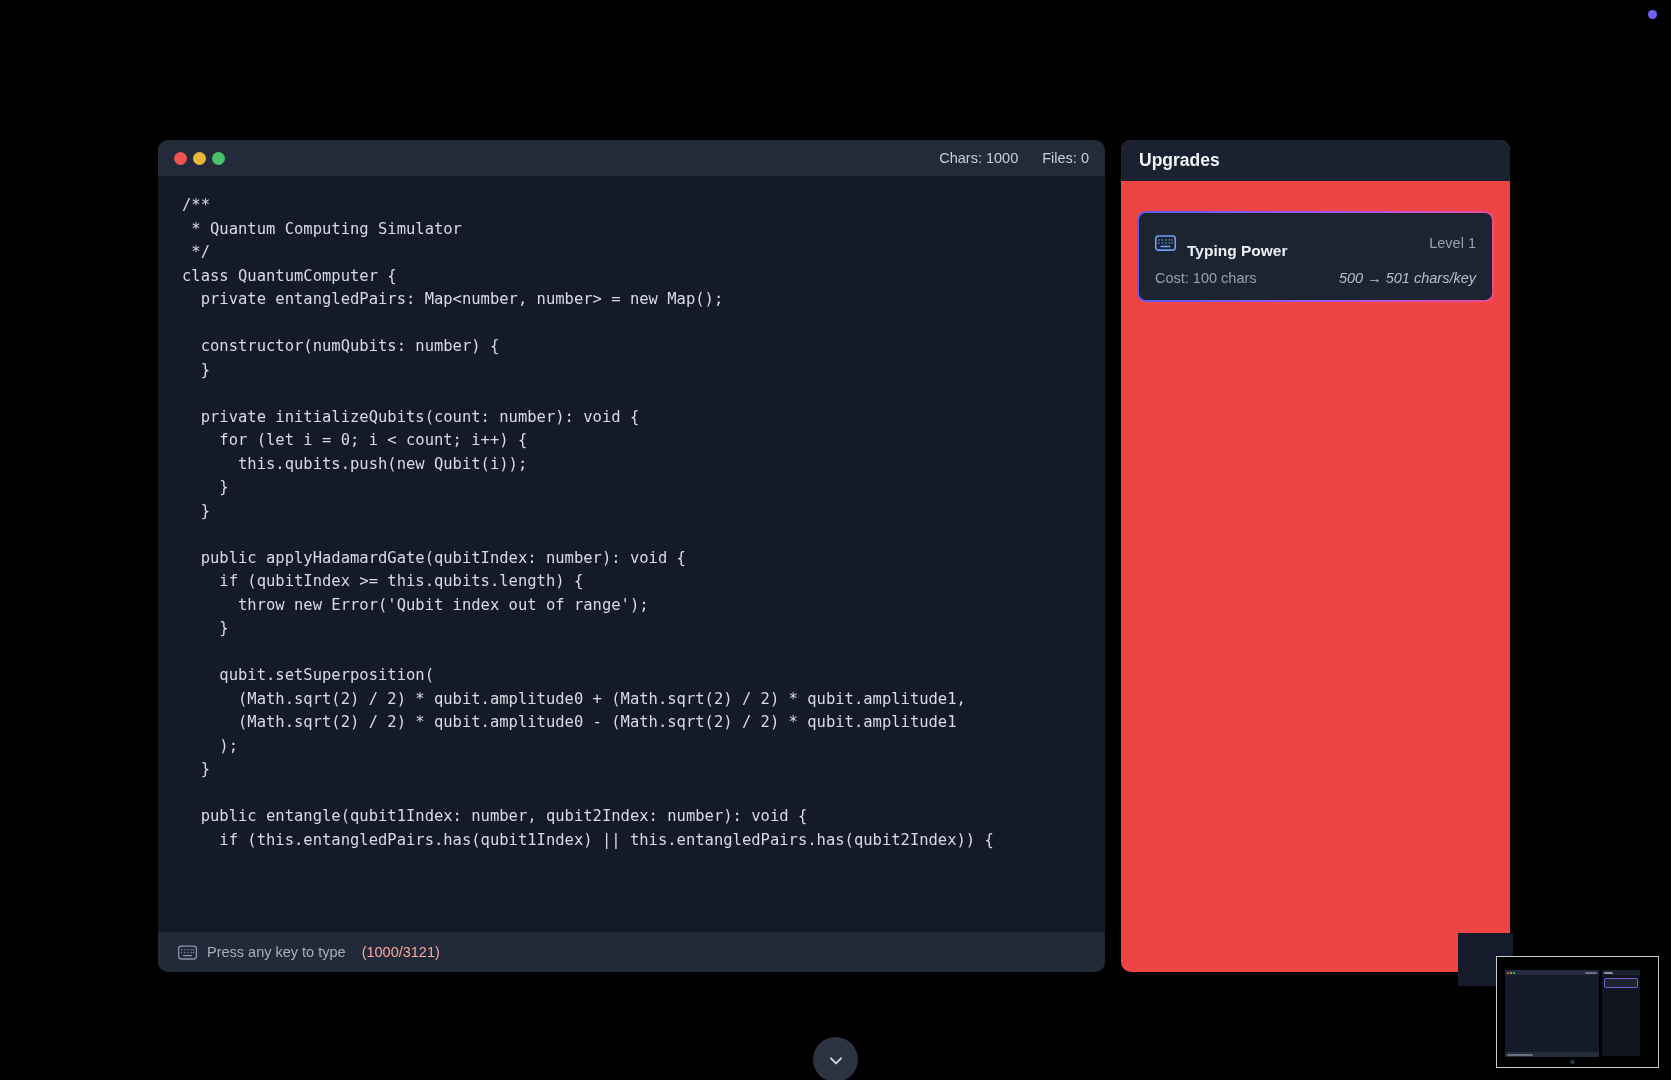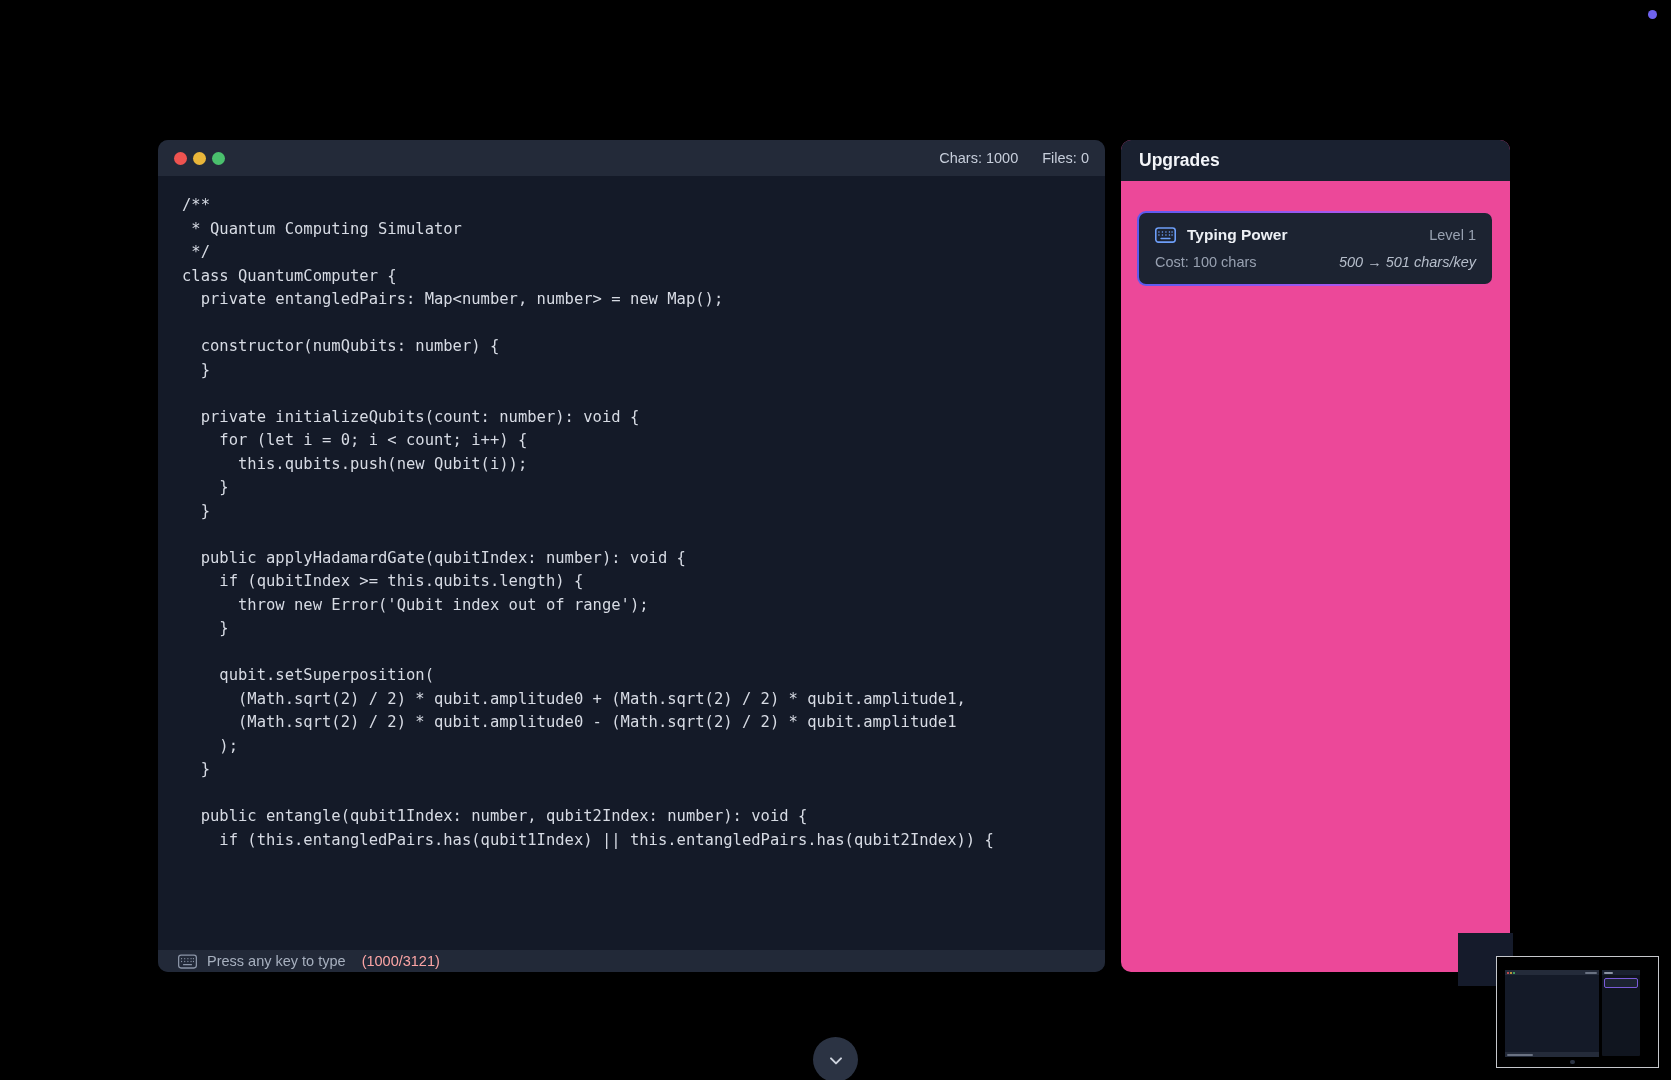--- a/index.html
+++ b/index.html
@@ -34,49 +34,49 @@
 
   .code-area {
     position: absolute; top: 36px; left: 0; right: 0; bottom: 0;
     padding: 18px 24px 0 24px; overflow: hidden;
     font-family: "DejaVu Sans Mono", monospace;
     font-size: 15.5px; line-height: 23.5px; color: #d7dbe4;
   }
   .code-line { white-space: pre; }
 
   .statusbar {
-    position: absolute; bottom: 0; left: 0; right: 0; height: 22px;
+    position: absolute; bottom: 0; left: 0; right: 0; height: 40px;
     background: #222938; display: flex; align-items: center;
     padding: 0 20px; color: #a7b0bf; font-size: 14.5px; z-index: 2;
   }
   .statusbar .kb-icon { width: 19px; height: 15px; color: #8a94a6; margin-right: 10px; flex: none; }
   .statusbar .progress { margin-left: 16px; color: #fca5a5; }
 
   
   .upgrades-panel {
     position: absolute; left: 1121px; top: 140px; width: 389px; height: 832px;
-    background: #ec4899; border-radius: 10px; overflow: hidden;
+    background: #ef4444; border-radius: 10px; overflow: hidden;
   }
   .panel-header {
     height: 41px; background: #1a2130; display: flex; align-items: center; padding: 0 18px;
   }
   .panel-header h2 { font-size: 17.5px; font-weight: 700; color: #f3f5f9; }
 
   .upgrade-card-border {
     margin: 30px 16px 0 16px; padding: 2px; border-radius: 9px;
     background: linear-gradient(90deg, #5b5bf0 0%, #a557f0 55%, #ec4899 100%);
     cursor: pointer;
   }
   .upgrade-card {
     border-radius: 7px; background: #1c2331; padding: 13px 16px 14px 16px;
     display: flex; flex-direction: column; gap: 10px;
   }
   .card-row { display: flex; align-items: center; }
   .upg-icon { width: 21px; height: 16px; color: #6d9ef8; flex: none; }
-  .upg-name { margin-left: 11px; font-size: 15.5px; font-weight: 600; color: #edf0f5; }
+  .upg-name { margin-left: 11px; font-size: 15.5px; font-weight: 600; color: #edf0f5; margin-top: 16px; }
   .upg-level { margin-left: auto; font-size: 14.5px; color: #98a1b1; }
   .upg-cost { font-size: 14.5px; color: #98a1b1; }
   .upg-effect { margin-left: auto; font-size: 14.5px; color: #b6becb; font-style: italic; }
 
   
   .chevron-btn {
     position: absolute; left: 813px; top: 1037px; width: 45px; height: 45px;
     border-radius: 50%; background: #2b3343; border: none; cursor: pointer;
     display: flex; align-items: center; justify-content: center; color: #cdd3dd;
   }

